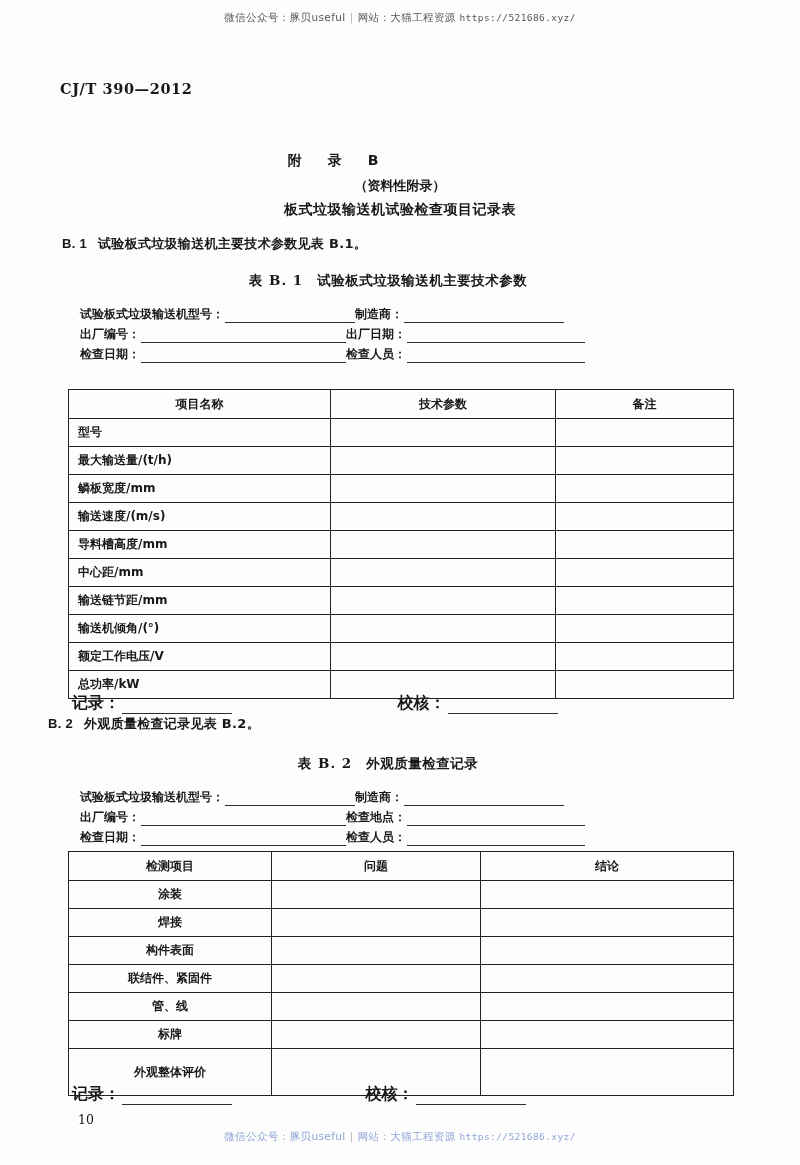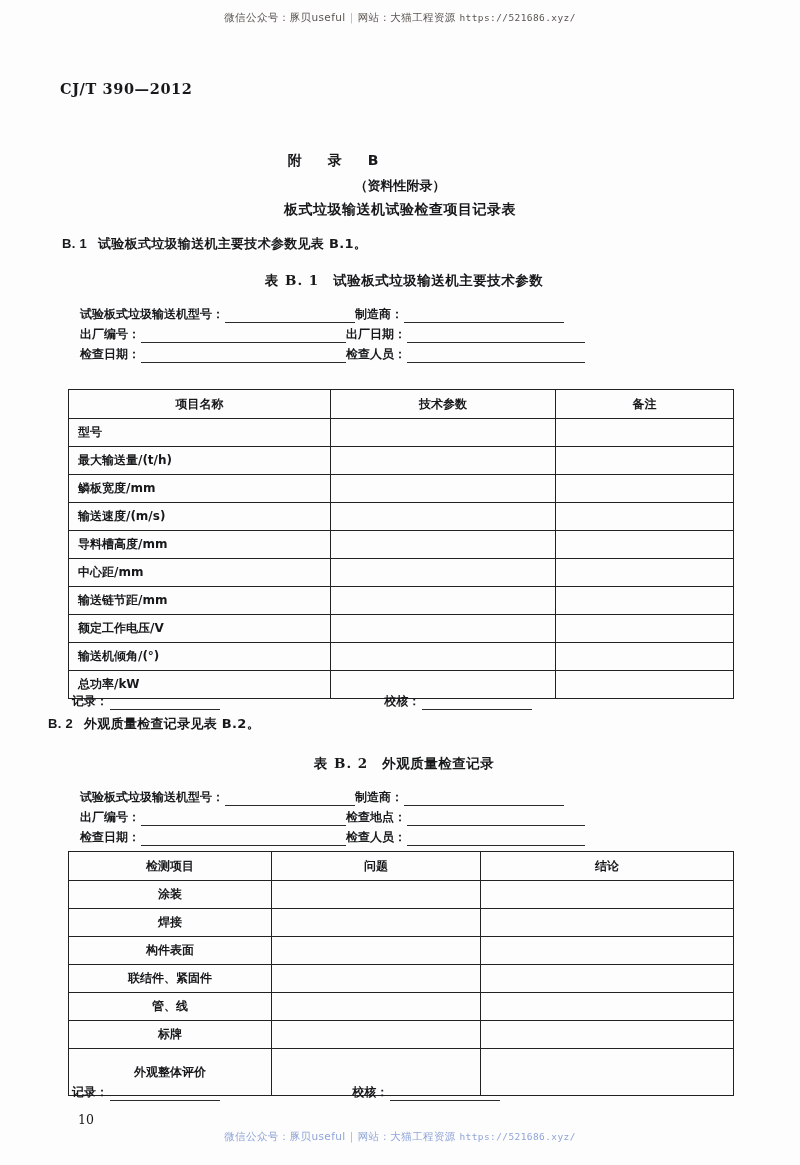--- a/index.html
+++ b/index.html
@@ -85,21 +85,21 @@
     position: absolute;
     font-weight: bold;
     font-size: 13px;
     letter-spacing: .3px;
   }
   .clause .num { font-family: Liberation Sans, sans-serif; }
   .clause .txt { margin-left: 11px; }
 
   .tbl-cap {
     position: absolute;
-    left: 16px; width: 776px;
+    left: 0; width: 776px;
     text-align: center;
     font-weight: bold;
     font-size: 13.5px;
   }
   .tbl-cap .lbl { font-family: "DejaVu Serif","Liberation Serif",serif; letter-spacing: 1px; }
   .tbl-cap .nm { margin-left: 14px; letter-spacing: .5px; }
 
   
   .fields {
     position: absolute;
@@ -142,21 +142,21 @@
     padding-left: 9px;
   }
   .tbl td.lbl-center {
     text-align: center;
   }
   .tbl td.tall { height: 46px; }
 
   
   .sig {
     position: absolute;
-    font-size: 12px;
+    font-size: 16px;
     font-weight: bold;
   }
   .sig .si { display: inline-flex; align-items: flex-end; }
   .sig .sline {
     border-bottom: 1px solid #2b2b2b;
     height: 13px;
     width: 110px;
     margin-left: 2px;
   }
 
@@ -267,26 +267,26 @@
           <td class="lbl-left">中心距/mm</td>
           <td></td>
           <td></td>
         </tr>
       <tr>
           <td class="lbl-left">输送链节距/mm</td>
           <td></td>
           <td></td>
         </tr>
       <tr>
+          <td class="lbl-left">输送机倾角/(°)</td>
+          <td></td>
+          <td></td>
+        </tr>
+      <tr>
           <td class="lbl-left">额定工作电压/V</td>
-          <td></td>
-          <td></td>
-        </tr>
-      <tr>
-          <td class="lbl-left">输送机倾角/(°)</td>
           <td></td>
           <td></td>
         </tr>
       <tr>
           <td class="lbl-left">总功率/kW</td>
           <td></td>
           <td></td>
         </tr>
     </tbody>
   </table>

